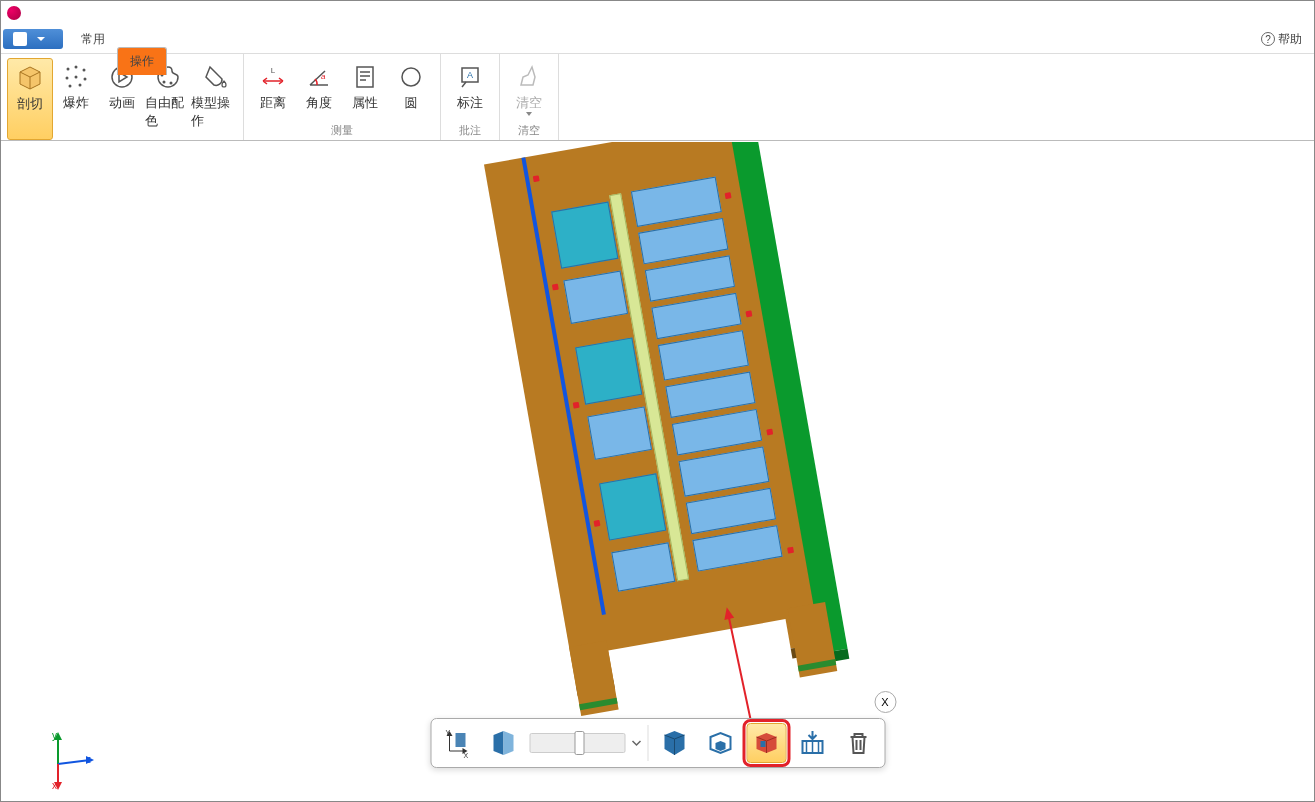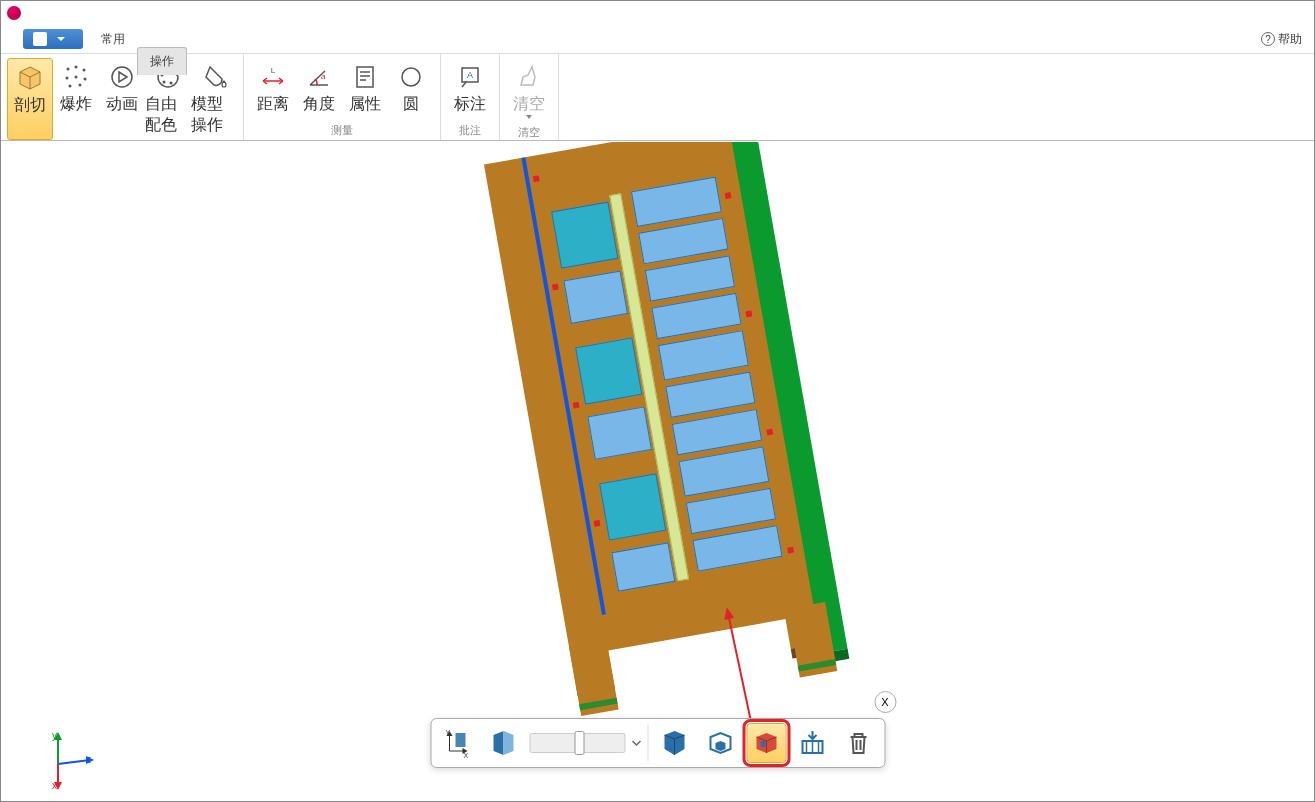--- a/index.html
+++ b/index.html
@@ -28,21 +28,21 @@
     background: radial-gradient(circle at 30% 30%, #e06, #a04);
     margin-right: 6px;
   }
 
   
   .menu-row {
     display: flex;
     align-items: center;
     background: #fff;
     height: 28px;
-    padding-left: 22px;
+    padding-left: 2px;
     position: relative;
   }
   .file-btn {
     background: linear-gradient(#4f8fd8, #2c6fc0);
     color: #fff;
     padding: 3px 18px 3px 10px;
     border-radius: 3px;
     display: flex;
     align-items: center;
     margin-right: 6px;
@@ -59,21 +59,21 @@
     border-right: 4px solid transparent;
     border-top: 4px solid #fff;
     margin-left: 4px;
   }
   .tab {
     padding: 5px 12px;
     color: #444;
     cursor: pointer;
   }
   .tab.active {
-    background: #e5e5e5;
+    background: #f97316;
     border: 1px solid #bbb;
     border-bottom: none;
     border-top-left-radius: 3px;
     border-top-right-radius: 3px;
     margin-top: 44px;
   }
   .help-link {
     position: absolute;
     right: 12px;
     color: #444;
@@ -124,21 +124,21 @@
     padding: 4px 0;
     cursor: pointer;
     border-radius: 3px;
   }
   .ribbon-item .ic {
     width: 30px; height: 30px;
     display: flex; align-items: center; justify-content: center;
     color: #555;
   }
   .ribbon-item .lbl {
-    font-size: 16px;
+    font-size: 13px;
     color: #333;
     margin-top: 2px;
   }
   .ribbon-item.active {
     background: linear-gradient(#ffe9a8, #ffcf62);
     border: 1px solid #e2a731;
   }
   .ribbon-item.disabled .lbl { color: #aaa; }
   .ribbon-item.disabled .ic { color: #bbb; }
   .ribbon-item .caret-sm {

